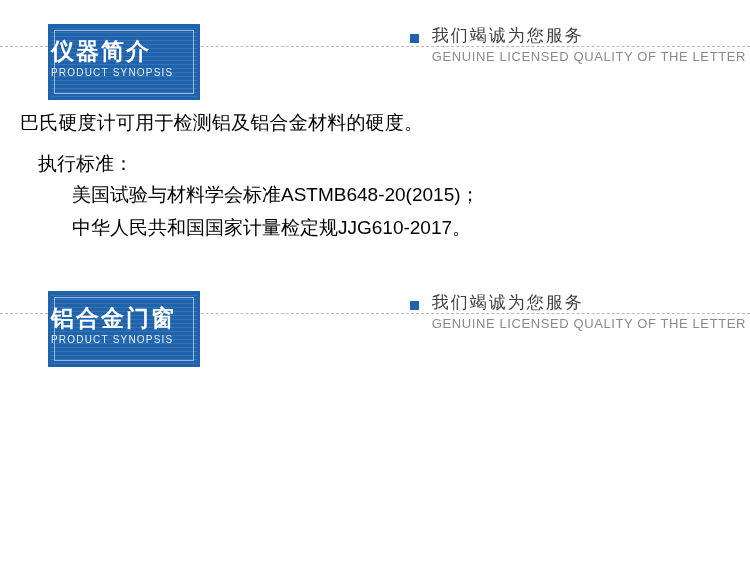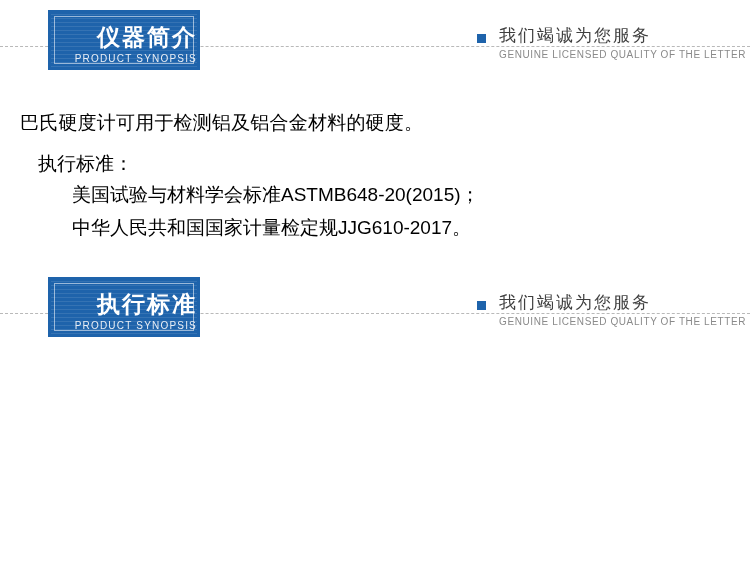--- a/index.html
+++ b/index.html
@@ -24,27 +24,27 @@
   .banner .dashline {
     position: absolute;
     left: 0;
     right: 0;
     top: 46px;
     border-top: 1px dashed #b9b9b9;
   }
   .banner-box {
     position: absolute;
     left: 48px;
-    top: 10px;
+    top: 24px;
     width: 152px;
-    height: 60px;
+    height: 76px;
     background: #1e63ab;
     border: 3px solid #1e63ab;
     box-sizing: border-box;
-    text-align: right;
+    text-align: left;
     color: #ffffff;
     background-image:
       repeating-linear-gradient(
         0deg,
         rgba(255,255,255,0.10) 0px,
         rgba(255,255,255,0.10) 1px,
         rgba(0,0,0,0) 1px,
         rgba(0,0,0,0) 4px
       );
   }
@@ -87,21 +87,21 @@
     height: 9px;
     background: #1e63ab;
   }
   .banner-right .cn {
     font-size: 17px;
     color: #3f3f3f;
     letter-spacing: 2px;
     line-height: 1.2;
   }
   .banner-right .en {
-    font-size: 10px;
+    font-size: 13px;
     color: #8a8a8a;
     letter-spacing: 0.6px;
     margin-top: 3px;
   }
 
   
   .content {
     padding: 16px 8px 0 20px;
   }
   .para {
@@ -156,21 +156,21 @@
   <div class="std-label">执行标准：</div>
   <div class="std-item">美国试验与材料学会标准ASTMB648-20(2015)；</div>
   <div class="std-item">中华人民共和国国家计量检定规JJG610-2017。</div>
 </div>
 
 <div class="banner banner2-wrap">
   <div class="dashline"></div>
 
   <div class="banner-box">
     <div class="inner"></div>
-    <div class="banner-title">执行标准</div>
+    <div class="banner-title">铝合金门窗</div>
     <div class="banner-sub">PRODUCT SYNOPSIS</div>
   </div>
 
   <div class="banner-right">
     <div class="marker"></div>
     <div class="cn">我们竭诚为您服务</div>
     <div class="en">GENUINE LICENSED QUALITY OF THE LETTER</div>
   </div>
 </div>
 

